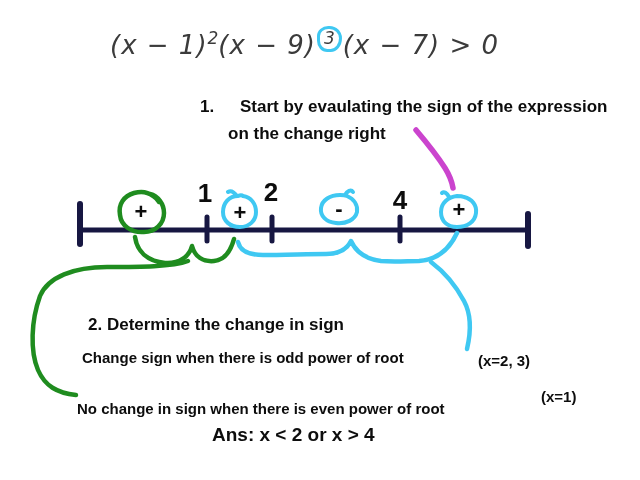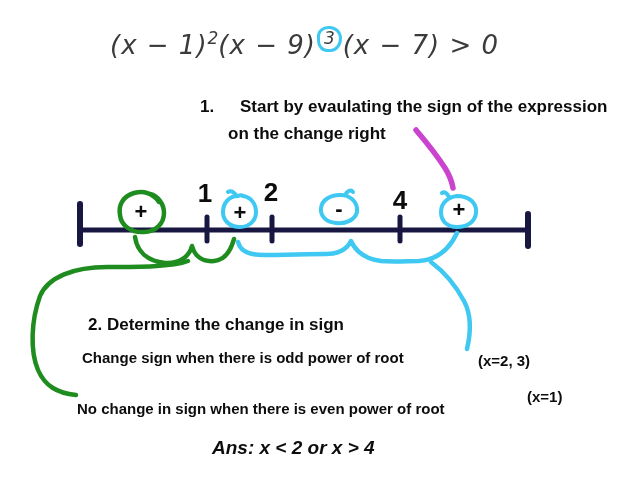--- a/index.html
+++ b/index.html
@@ -83,15 +83,15 @@
 <span class="abs sign" style="left:141px;top:212px;">+</span>
 <span class="abs sign" style="left:240px;top:213px;">+</span>
 <span class="abs sign" style="left:339px;top:209px;">-</span>
 <span class="abs sign" style="left:459px;top:210px;">+</span>
 
 <span class="abs note17" style="left:88px;top:303px;margin-top:12px;">2. Determine the change in sign</span>
 
 <span class="abs note18" style="left:82px;top:349px;">Change sign when there is odd power of root</span>
 <span class="abs note18" style="left:478px;top:352px;">(x=2, 3)</span>
 <span class="abs note18" style="left:77px;top:400px;">No change in sign when there is even power of root</span>
-<span class="abs note18" style="left:527px;top:388px;">(x=1)</span>
+<span class="abs note18" style="left:541px;top:388px;">(x=1)</span>
 
-<span class="abs note19" style="left:212px;top:437px;font-style:italic;">Ans: x &lt; 2 or x &gt; 4</span>
+<span class="abs note19" style="left:212px;top:424px;">Ans: x &lt; 2 or x &gt; 4</span>
 
 </body></html>

